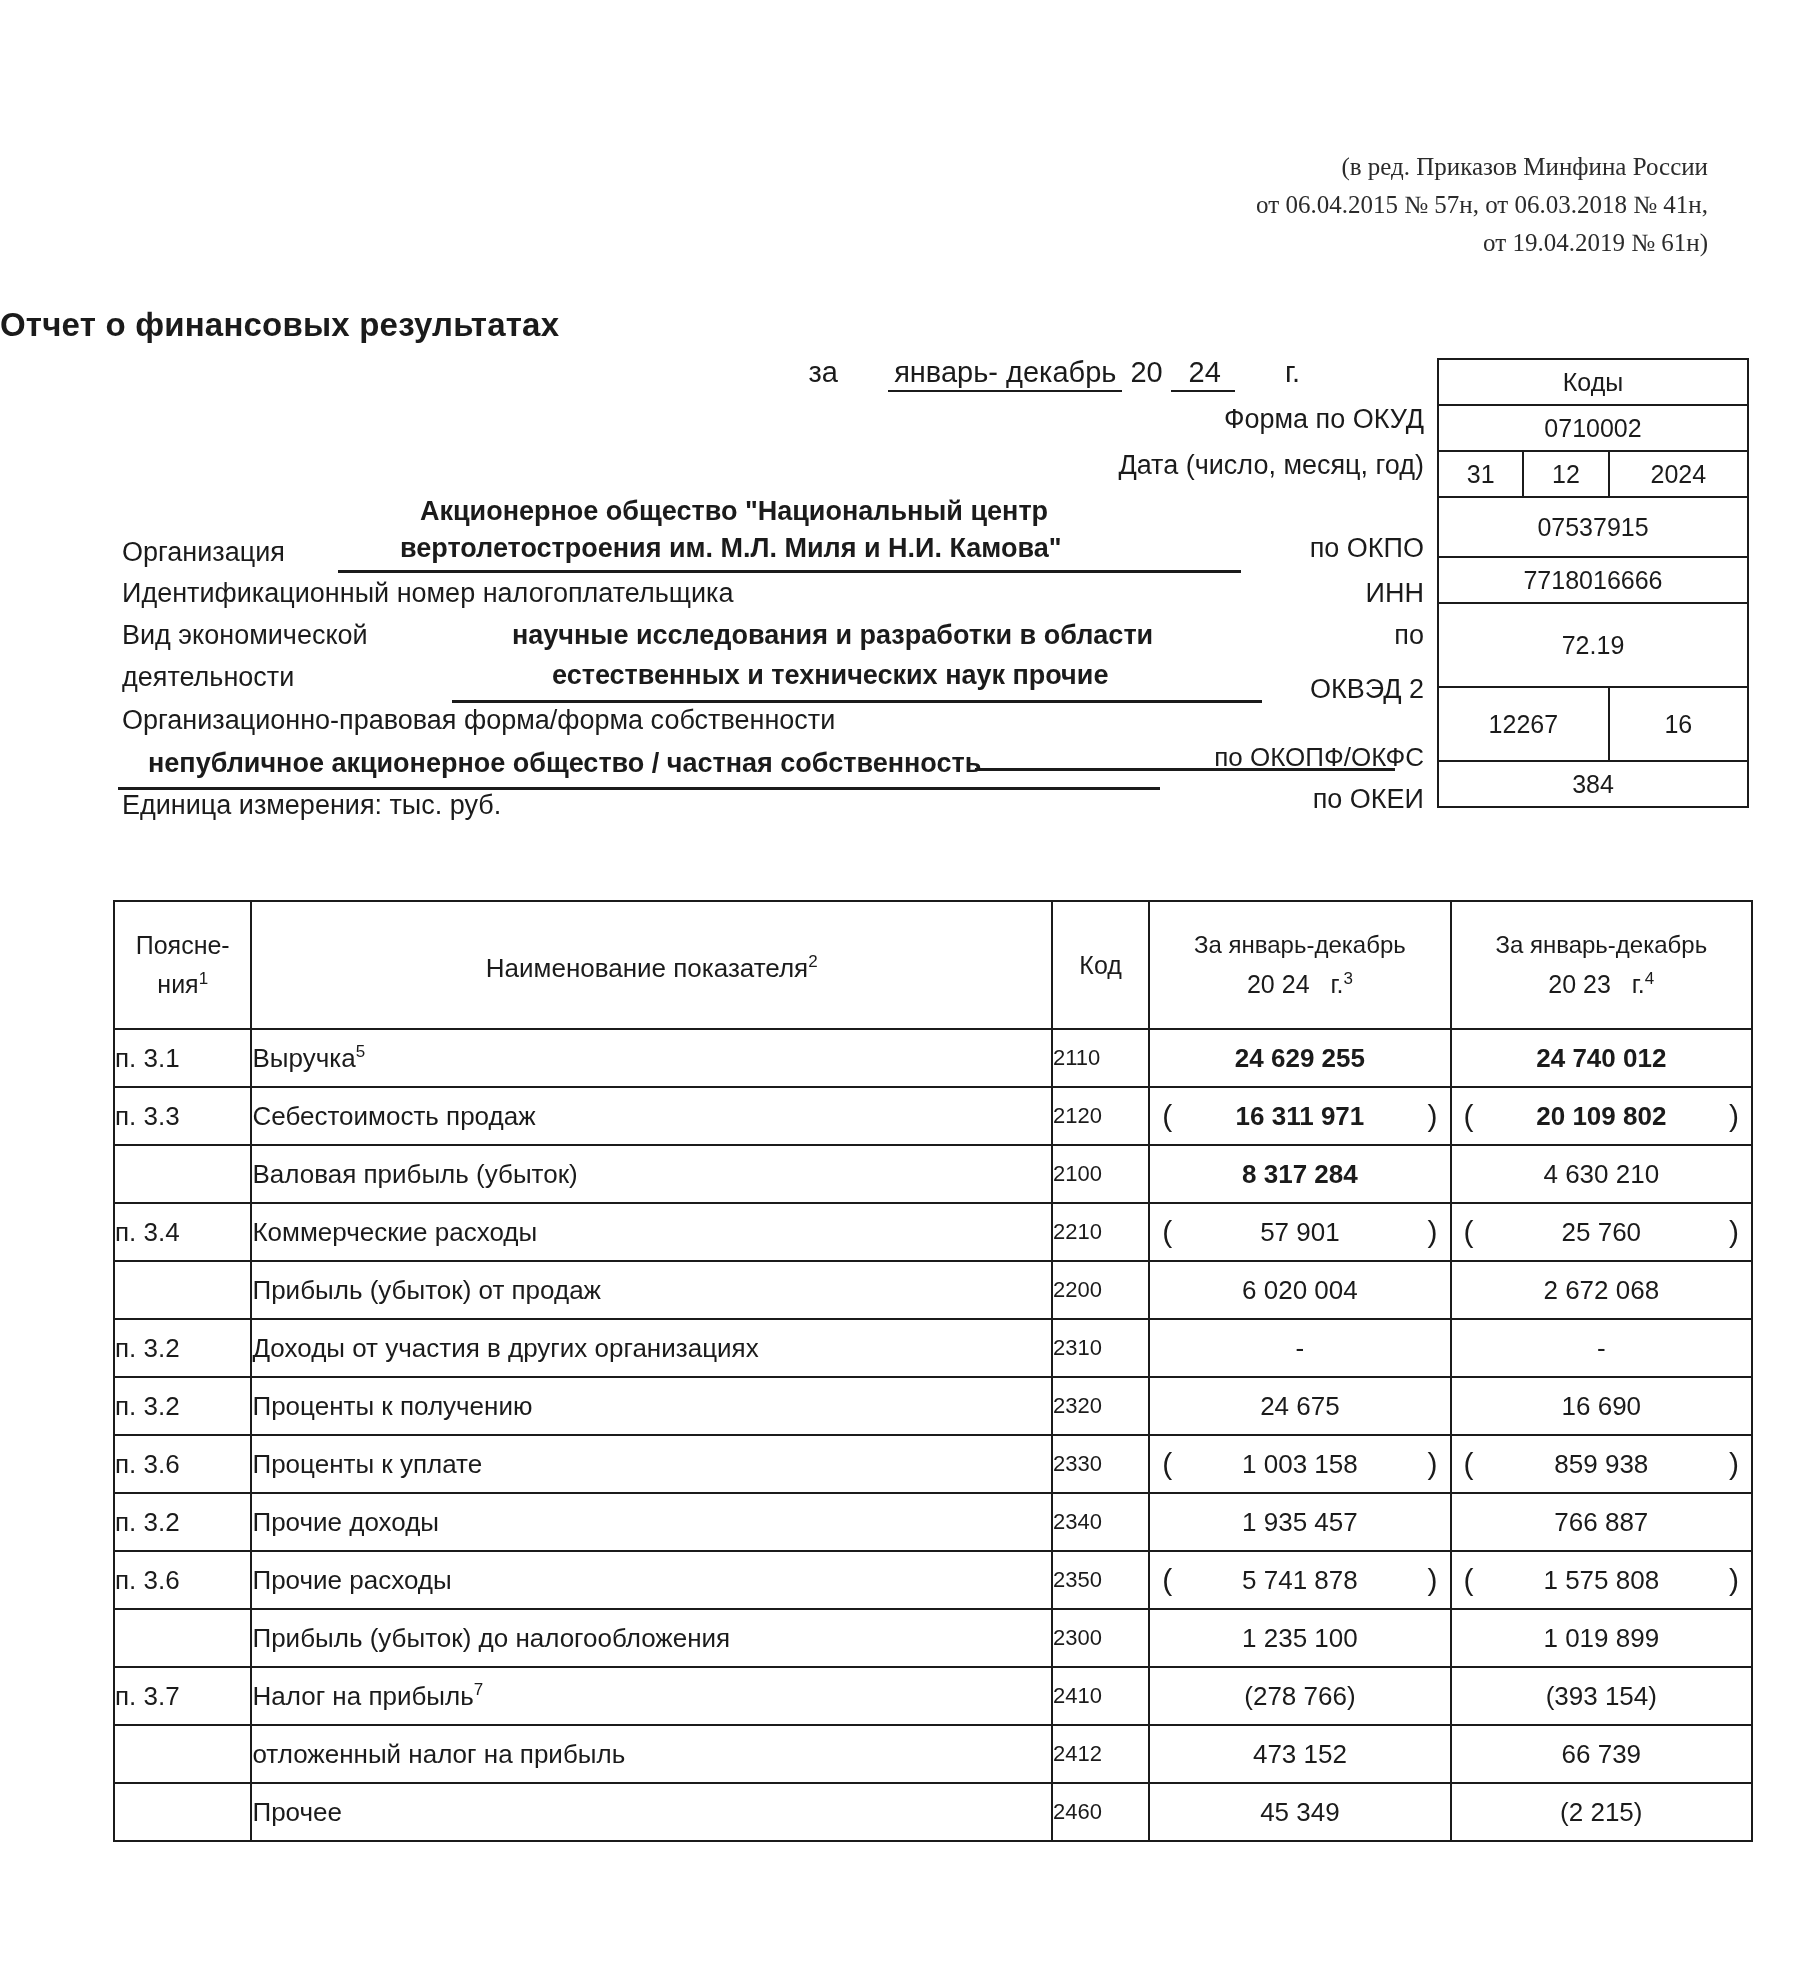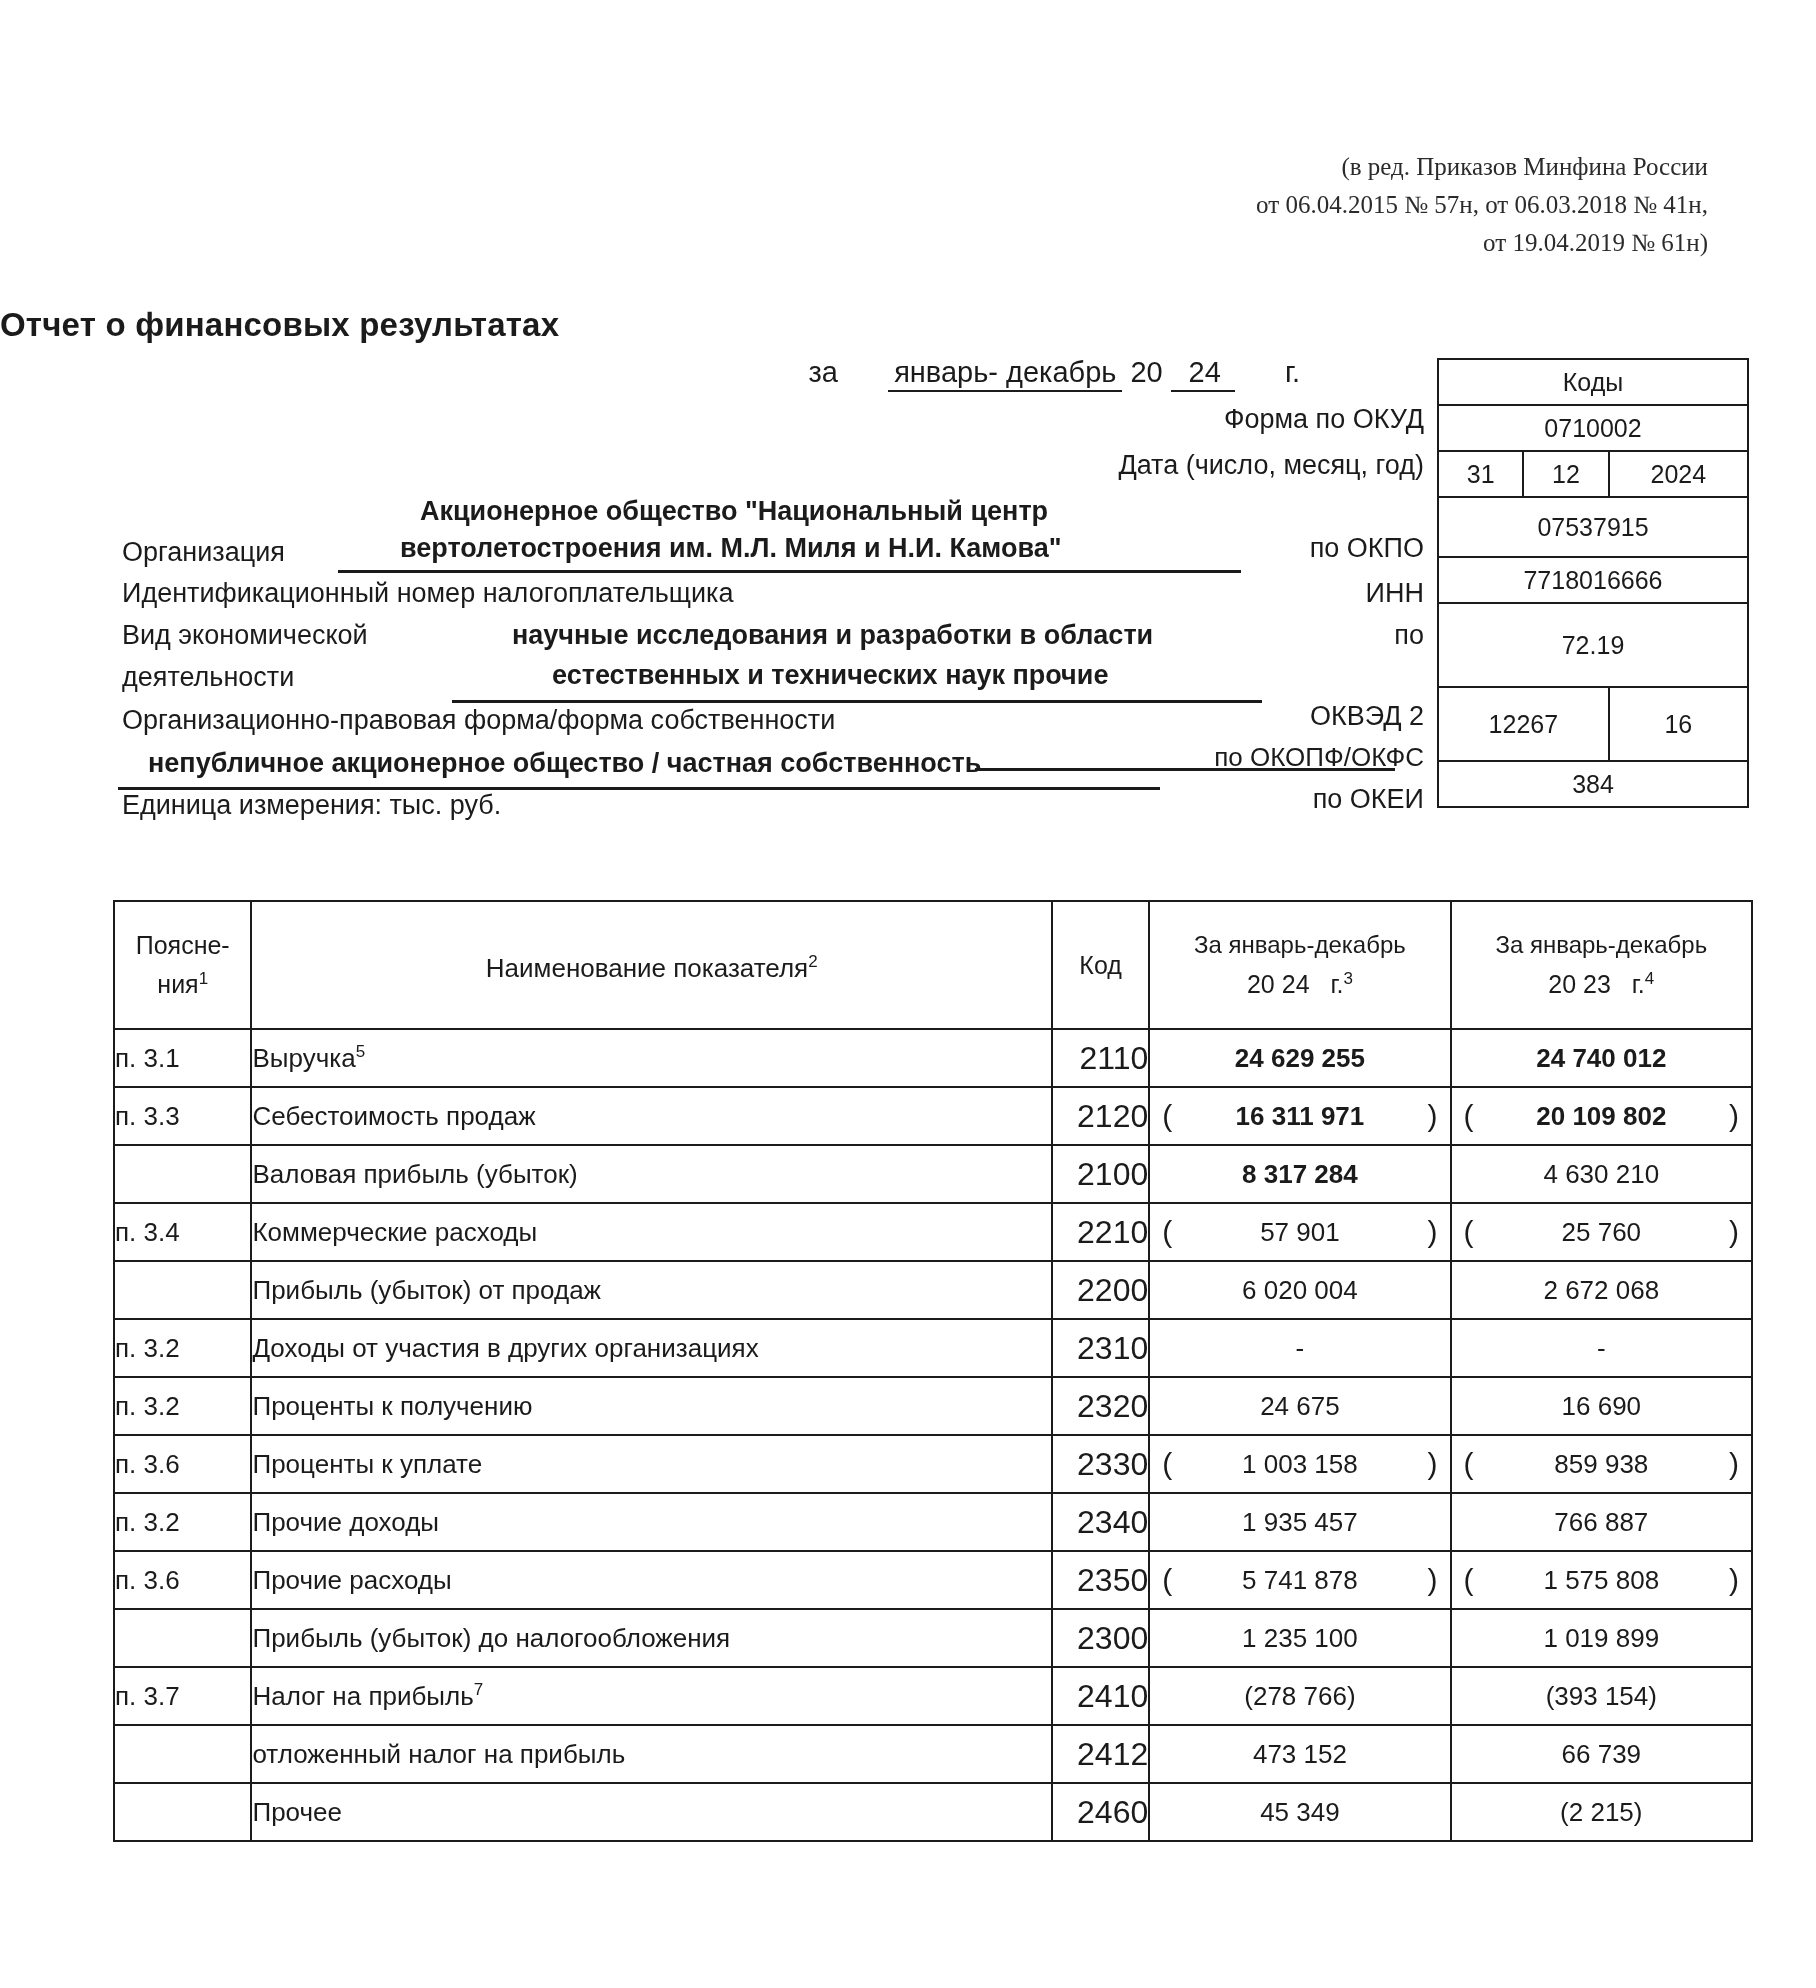--- a/index.html
+++ b/index.html
@@ -128,21 +128,21 @@
     line-height: 34px;
     text-align: center;
     vertical-align: middle;
   }
   #main-table thead th.hdr-name { font-size: 26px; }
   #main-table tbody td { height: 56px; vertical-align: middle; }
 
   .c-expl  { width: 128px; padding-left: 8px; font-size: 26px; }
   .c-name  { width: 755px; padding-left: 22px; font-size: 26px; }
   .c-name.indent { padding-left: 60px; }
-  .c-code  { width: 90px; text-align: right; font-size: 32px; }
+  .c-code  { width: 90px; text-align: left; font-size: 22px; }
   .c-val   { width: 283px; text-align: center; font-size: 26px; position: relative; }
 
   .c-val .num { display: inline-block; }
   .c-val.bold .num { font-weight: bold; }
   .c-val .paren-l {
     position: absolute; left: 12px; top: 50%;
     transform: translateY(-50%); font-size: 30px;
   }
   .c-val .paren-r {
     position: absolute; right: 12px; top: 50%;
@@ -203,21 +203,21 @@
     <td colspan="3">384</td>
   </tr>
 </tbody>
   </table>
 
 <div class="code-label" style="top:404px">Форма по ОКУД</div>
 <div class="code-label" style="top:450px">Дата (число, месяц, год)</div>
 <div class="code-label" style="top:533px">по ОКПО</div>
 <div class="code-label" style="top:578px">ИНН</div>
 <div class="code-label" style="top:620px">по</div>
-<div class="code-label" style="top:701px">ОКВЭД 2</div>
+<div class="code-label" style="top:674px">ОКВЭД 2</div>
 <div class="code-label small" style="top:742px">по ОКОПФ/ОКФС</div>
 <div class="code-label" style="top:784px">по ОКЕИ</div>
 
 <div class="form-value" style="top:496px; left:420px">Акционерное общество "Национальный центр</div>
 <div class="form-label" style="top:537px; left:122px">Организация</div>
 <div class="form-value" style="top:533px; left:400px">вертолетостроения им. М.Л. Миля и Н.И. Камова"</div>
 <div class="rule" style="top:570px; left:338px; width:903px"></div>
 
 <div class="form-label" style="top:578px; left:122px">Идентификационный номер налогоплательщика</div>
 

